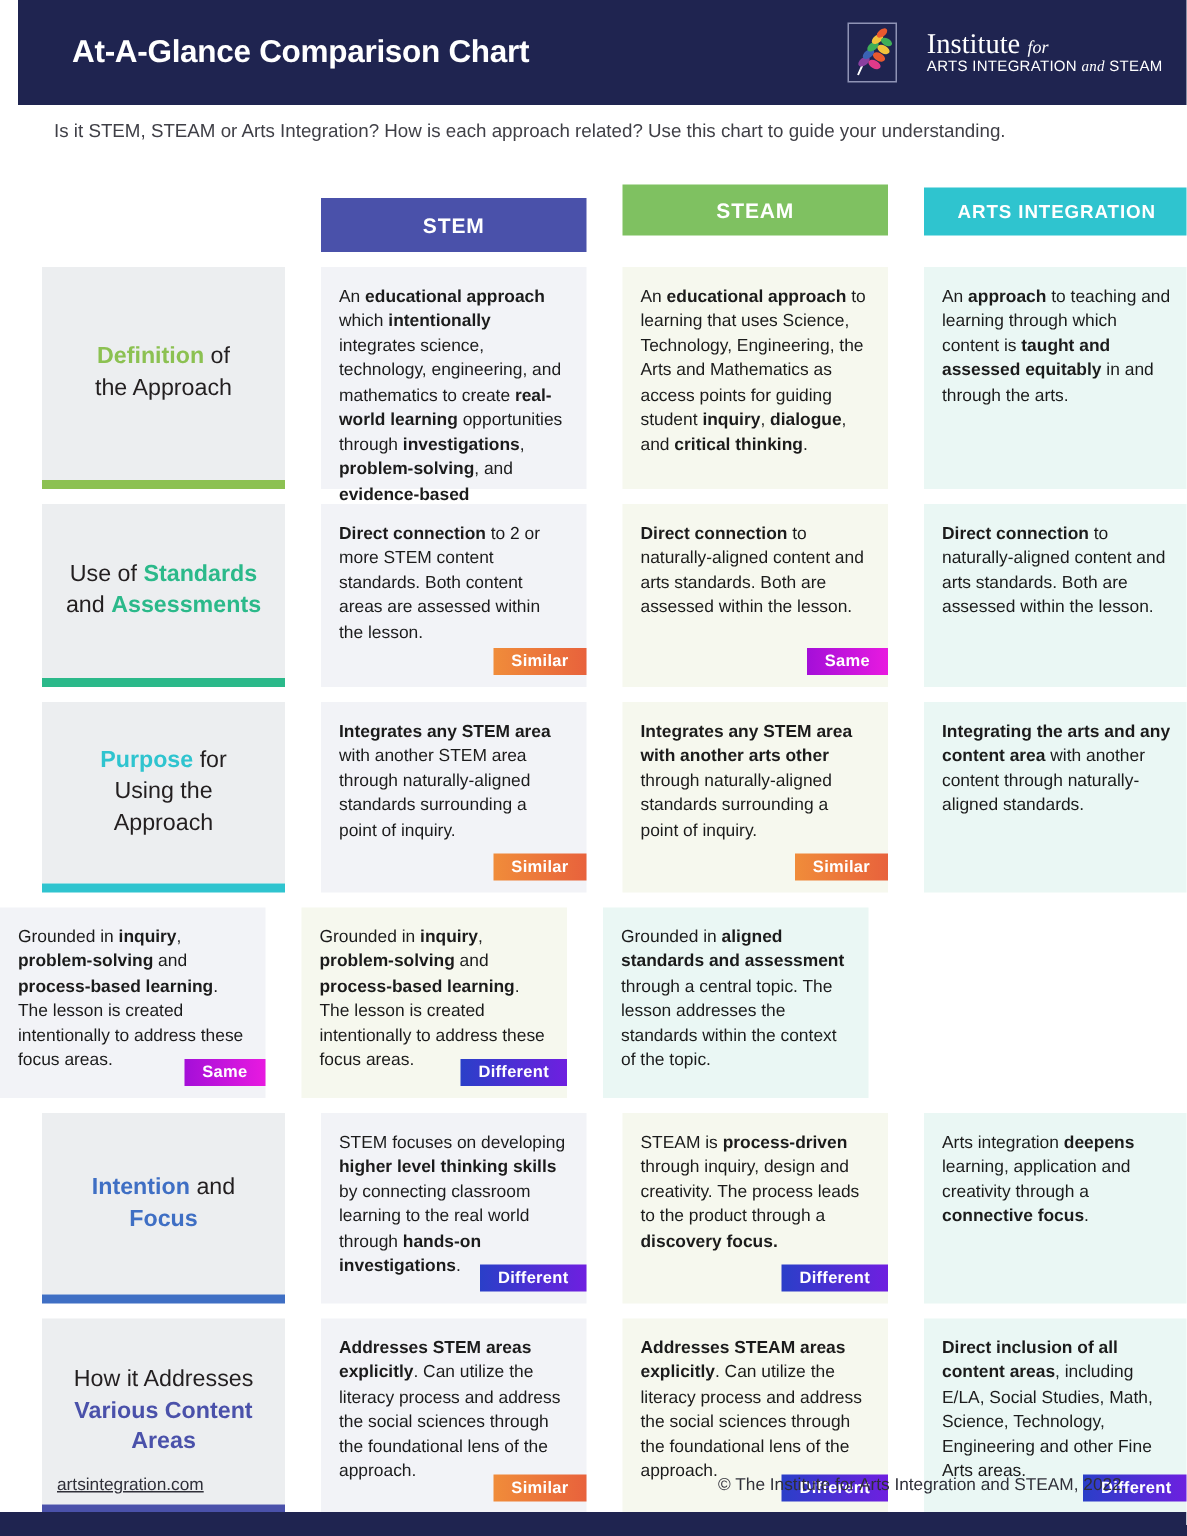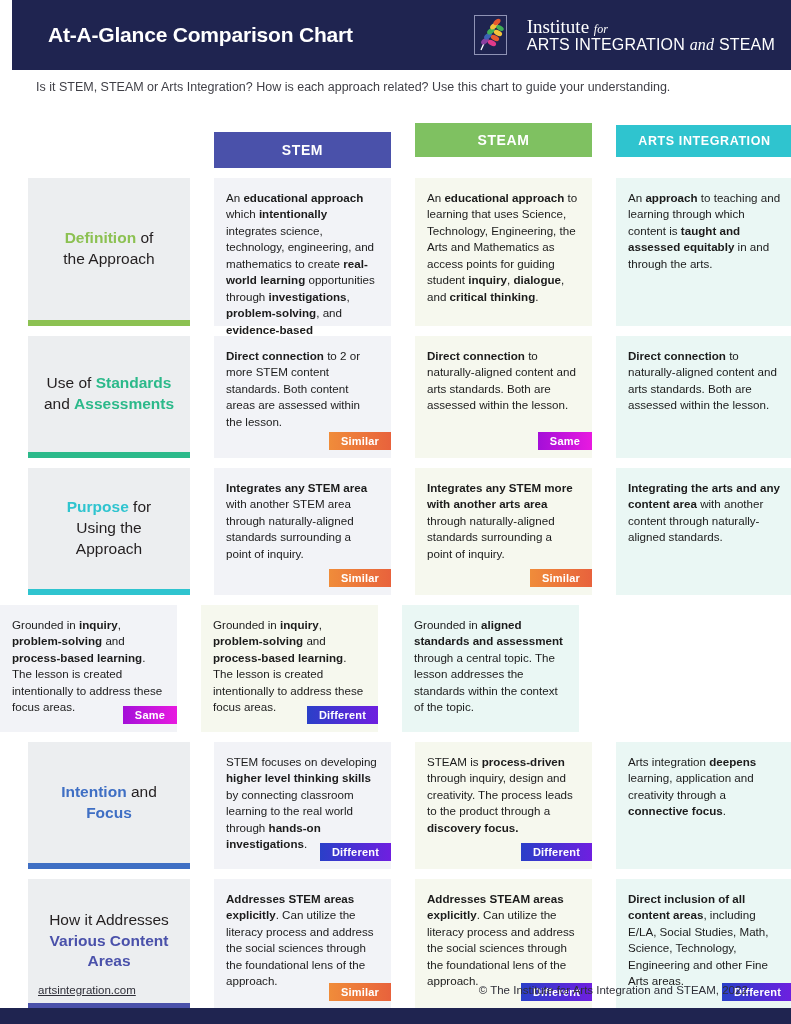--- a/index.html
+++ b/index.html
@@ -21,21 +21,21 @@
   .masthead-title {
     color:#ffffff; font-size:21px; font-weight:bold; letter-spacing:-0.2px;
   }
   .logo { display:flex; align-items:center; gap:20px;padding-left:32px; }
   .logo-mark {
     width:33px; height:40px; border:1px solid #8f93b5; position:relative; flex:none;
   }
   .logo-words { line-height:1.05; }
   .logo-line1 { color:#fff; font-family:"Liberation Serif", serif; font-size:19px; }
   .logo-line1 em { font-size:12px; font-style:italic; }
-  .logo-line2 { color:#fff; font-size:16px; letter-spacing:.2px; white-space:nowrap;}
+  .logo-line2 { color:#fff; font-size:10px; letter-spacing:.2px; white-space:nowrap;}
   .logo-line2 em { font-style:italic; font-family:"Liberation Serif", serif; }
 
   
   .subtitle {
     position:absolute; left:36px; top:80px; width:720px;
     font-size:12.5px; color:#3f3f46;
   }
 
   
   .grid { position:absolute; left:0; top:118px; width:791px; }
@@ -171,21 +171,21 @@
               <span><span style="color: rgb(47, 196, 207); font-weight: bold;">Purpose</span><span style="color: rgb(35, 31, 32);"> for</span><br><span style="color: rgb(35, 31, 32);">Using the</span><br><span style="color: rgb(35, 31, 32);">Approach</span></span>
             </div>
             <div class="accent" style="background: rgb(47, 196, 207);"></div>
           </div>
           <div class="cell" style="background: rgb(242, 243, 247); height: 127px;">
             <p><b>Integrates any STEM area</b> with another STEM area through naturally-aligned standards surrounding a point of inquiry.</p>
             <div class="badge similar">Similar</div>
           </div>
           <div class="spacer-col"></div>
           <div class="cell" style="background: rgb(246, 248, 238); height: 127px;">
-            <p><b>Integrates any STEM more with another arts area</b> through naturally-aligned standards surrounding a point of inquiry.</p>
+            <p><b>Integrates any STEM area with another arts other</b> through naturally-aligned standards surrounding a point of inquiry.</p>
             <div class="badge similar">Similar</div>
           </div>
           <div class="spacer-col"></div>
           <div class="cell" style="background: rgb(234, 247, 244); height: 127px;">
             <p><b>Integrating the arts and any content area</b> with another content through naturally-aligned standards.</p>
           </div>
         </div>
         <div class="row" style="margin-top: 10px;">
           <div class="cell" style="background: rgb(242, 243, 247); height: 127px;">
             <p>Grounded in <b>inquiry</b>, <b>problem-solving</b> and <b>process-based learning</b>. The lesson is created intentionally to address these focus areas.</p>

